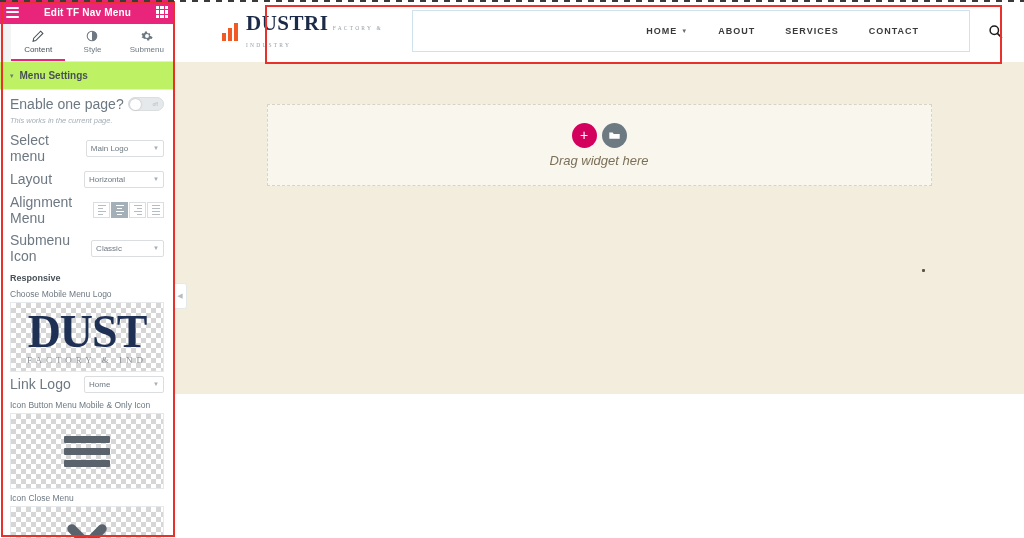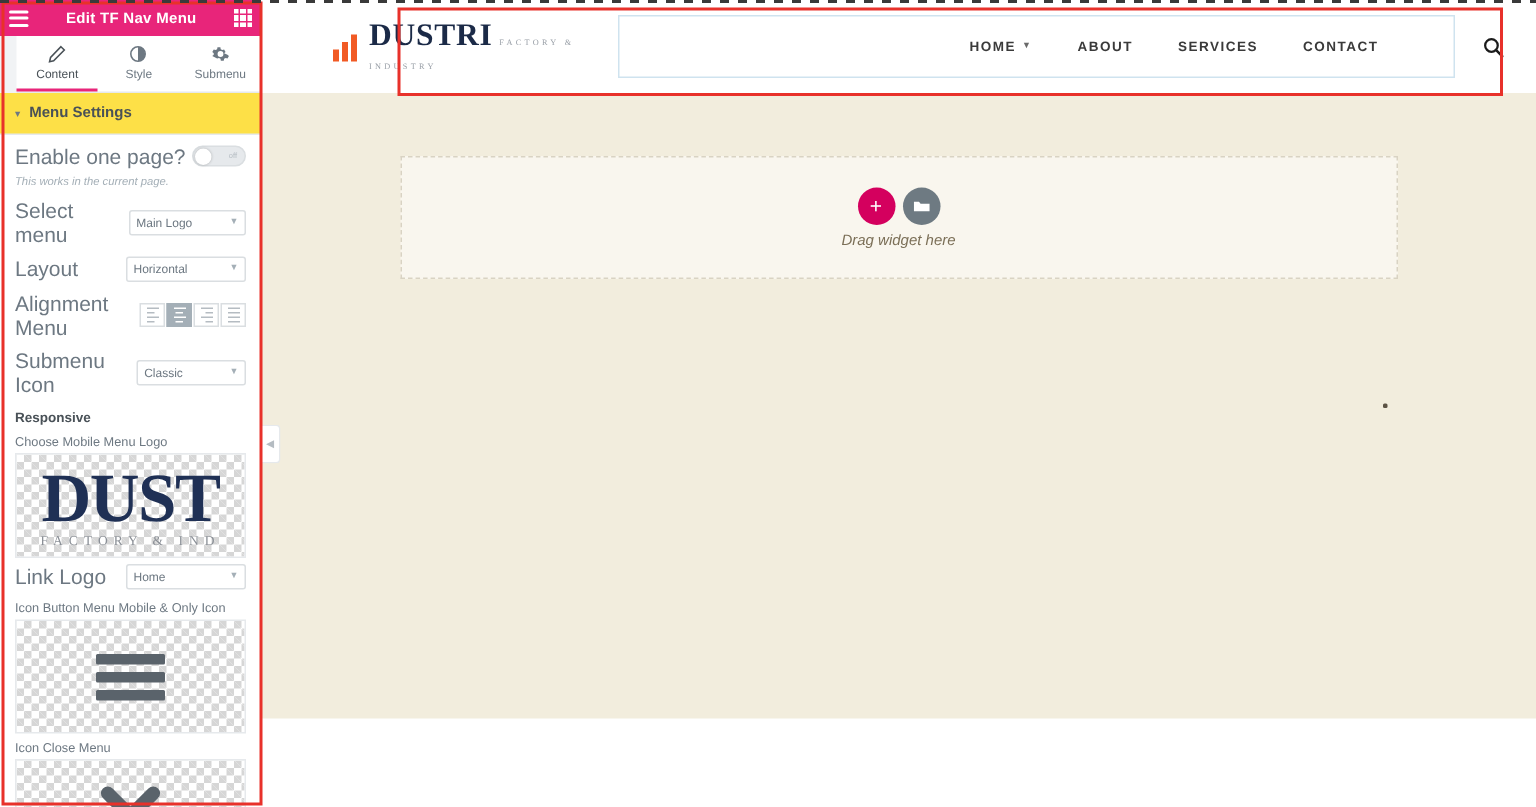--- a/index.html
+++ b/index.html
@@ -2,21 +2,21 @@
 <html><head>
 <meta charset="utf-8">
 <style>
   * { box-sizing: border-box; margin: 0; padding: 0; }
   html, body {
     width: 1024px; height: 538px;
     font-family: "Liberation Sans", sans-serif;
     background: #ffffff;
     overflow: hidden;
   }
-  #app { position: relative; width: 1024px; height: 479px; background:#fff;border-radius:21px; }
+  #app { position: relative; width: 1024px; height: 394px; background:#fff;border-radius:21px; }
 
   
   #panel {
     position: absolute; left: 0; top: 0;
     width: 174px; height: 538px;
     background: #f1f3f5;
     display: flex; flex-direction: column;
     overflow: hidden;
   }
   #panel-header {
@@ -42,21 +42,21 @@
     flex: 1; display: flex; flex-direction: column; align-items: center;
     justify-content: center; gap: 3px; cursor: pointer;
     border-bottom: 2px solid transparent;
   }
   .ptab .lbl { font-size: 8px; color: #6d7882; }
   .ptab.active .lbl { color: #495157; }
   .ptab svg { display: block; }
 
   #panel-body { flex: 1; overflow: hidden; background: #f1f3f5; }
   .section-head {
-    background: #fde047; padding: 8px 10px;
+    background: #bef264; padding: 8px 10px;
     display: flex; align-items: center; gap: 6px;
     border-bottom: 1px solid #e6e9ec;
   }
   .section-head .caret { font-size: 7px; color: #6d7882; }
   .section-head .stitle { font-size: 10px; font-weight: bold; color: #495157; }
 
   .ctrls { background: #fff; padding: 2px 10px 6px; }
   .row {
     display: flex; align-items: center; justify-content: space-between;
     min-height: 24px; padding: 3px 0;
@@ -166,21 +166,21 @@
     align-items: center; justify-content: center; gap: 5px;
   }
   .dzbtns { display: flex; gap: 5px; }
   .circbtn {
     width: 25px; height: 25px; border-radius: 50%;
     display: flex; align-items: center; justify-content: center;
     color: #fff; cursor: pointer;
   }
   .circbtn.pink { background: #d4005e; font-size: 14px; line-height: 1; }
   .circbtn.gray { background: #6e7a82; }
-  .dztext { font-size: 10px; font-style: italic; color: #7b6f57; }
+  .dztext { font-size: 13px; font-style: italic; color: #7b6f57; }
 
   #site-footer {
     background: #fff; height: 58px; display: flex; align-items: center;
     padding: 0 8px 0 48px; gap: 18px;
   }
   .fcopy { font-size: 11px; font-weight: bold; color: #1c1c1c; white-space: nowrap; }
   .fpow { font-size: 11px; color: #9a9a9a; white-space: nowrap; }
   .ftop { margin-left: auto; font-size: 10px; color: #6a6a6a; white-space: nowrap; padding-right: 4px; cursor: pointer; }
 
   #bottom-fill { height: 180px; background: #f2eddd; position: relative; }

